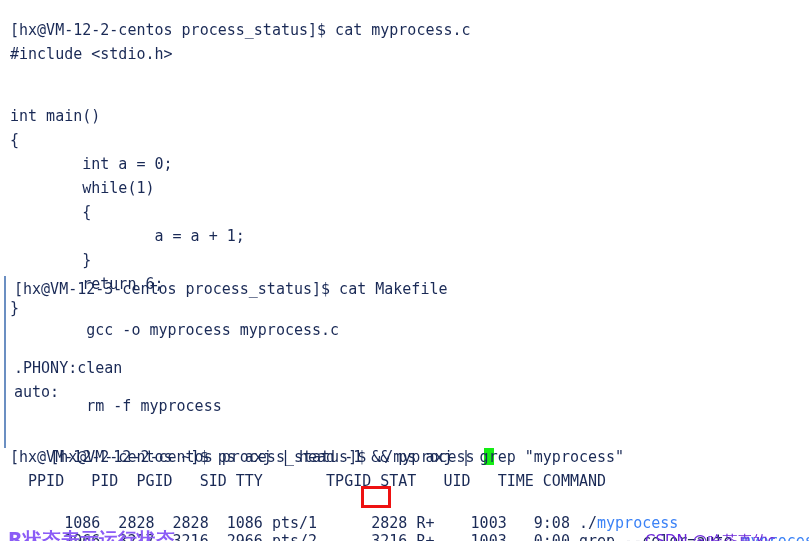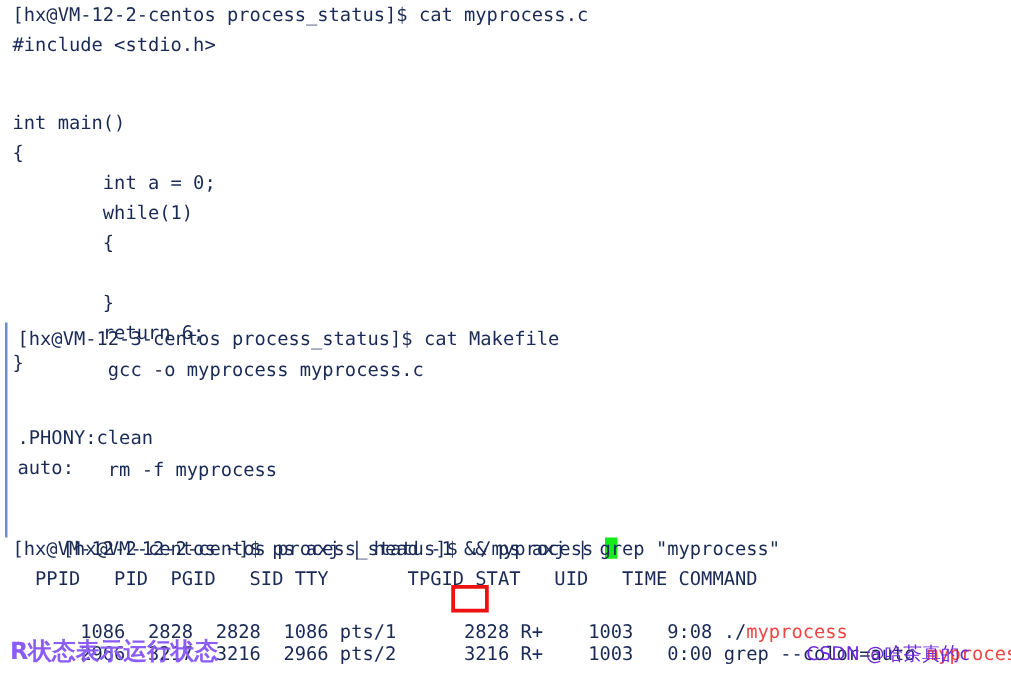--- a/index.html
+++ b/index.html
@@ -12,20 +12,21 @@
     width: 809px;
     height: 541px;
     overflow: hidden;
     font-family: "DejaVu Sans Mono", "Liberation Mono", monospace;
   }
   #screen {
     position: relative;
     width: 809px;
     height: 480px;
     background: #ffffff;
+    margin-top: 18px;
   }
 
   
   .tline {
     position: absolute;
     left: 10px;
     height: 24px;
     line-height: 24px;
     font-size: 15px;
     letter-spacing: 0px;
@@ -48,21 +49,21 @@
   
   .cursor-block {
     display: inline-block;
     width: 10px;
     height: 17px;
     background: #15ec15;
     vertical-align: -3px;
   }
 
   
-  .grep-hit { color: #ef4444; }
+  .grep-hit { color: #3b82f6; }
 
   
   #stat-box {
     position: absolute;
     left: 361px;
     top: 468px;
     width: 30px;
     height: 22px;
     border: 3px solid #ee1111;
     box-sizing: border-box;
@@ -112,39 +113,40 @@
   <div class="tline" style="top:86px;">int main()</div>
 
   <div class="tline" style="top:110px;">{</div>
 
   <div class="tline" style="top:134px;">        int a = 0;</div>
 
   <div class="tline" style="top:158px;">        while(1)</div>
 
   <div class="tline" style="top:182px;">        {</div>
 
+  <div class="tline" style="top:206px;">                a = a + 1;</div>
 
   <div class="tline" style="top:230px;">        }</div>
 
   <div class="tline" style="top:254px;">        return 6;</div>
 
   <div class="tline" style="top:278px;">}</div>
 
   <div class="tline indent" style="top:259px;">[hx@VM-12-3-centos process_status]$ cat Makefile</div>
 
 
-  <div class="tline indent" style="top:284px;text-align:right;">        gcc -o myprocess myprocess.c</div>
+  <div class="tline indent" style="top:300px;text-align:right;">        gcc -o myprocess myprocess.c</div>
 
   <div class="tline indent" style="top:324px;"></div>
 
   <div class="tline indent" style="top:338px;">.PHONY:clean</div>
 
   <div class="tline indent" style="top:362px;">auto:</div>
 
-  <div class="tline indent" style="top:364px;">        rm -f myprocess</div>
+  <div class="tline indent" style="top:376px;">        rm -f myprocess</div>
 
   <div class="tline indent" style="top:403px;">
     <span>[hx@VM-12-2-centos process_status]$ ./myprocess </span><span class="cursor-block"></span>
   </div>
 
   <div class="tline" style="top:427px;">[hx@VM-12-2-centos ~]$ ps axj | head -1 &amp;&amp; ps axj | grep "myprocess"</div>
 
   <div class="tline" style="top:451px;">  PPID   PID  PGID   SID TTY       TPGID STAT   UID   TIME COMMAND</div>
 
   <div class="tline" style="top:469px;">

